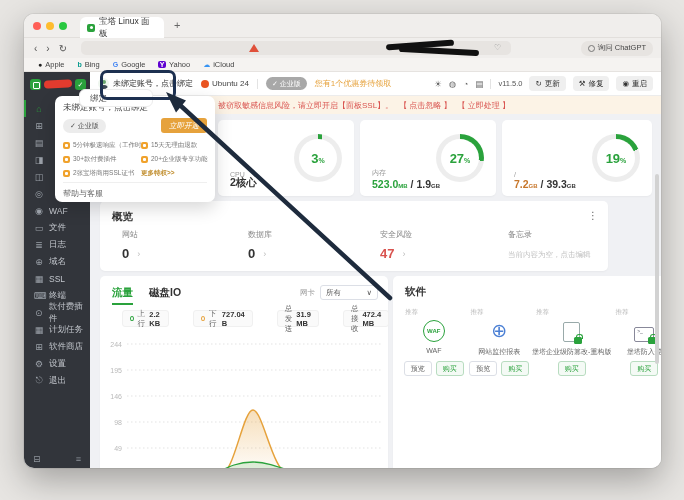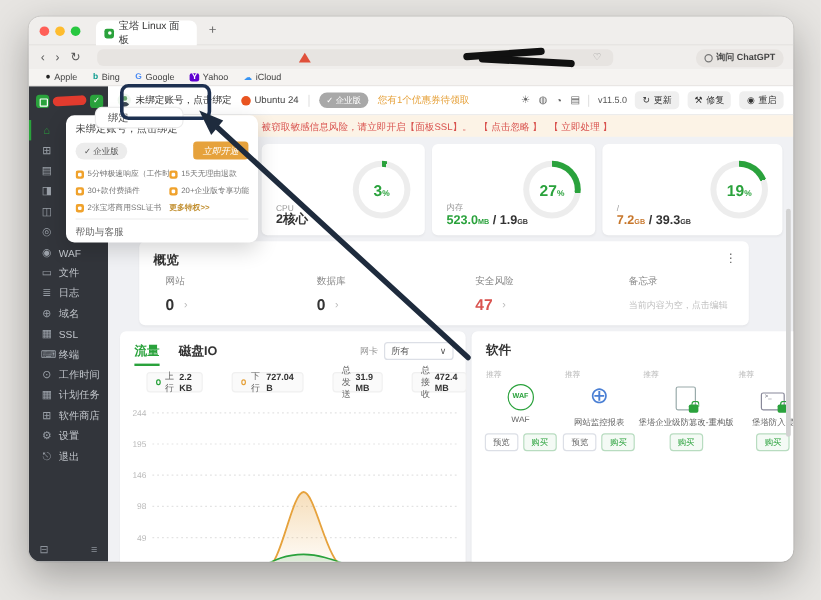--- a/index.html
+++ b/index.html
@@ -22,21 +22,21 @@
   .navbtns { display:flex; gap:9px; margin-left:10px; font-size:10px; color:#555; }
   .addressbar { position:relative; margin-left:14px; width:430px; height:14px; background:#e7e4e1; border-radius:5px;
                 display:flex; align-items:center; }
   .warn-tri { position:absolute; left:168px; top:2.5px; width:0; height:0; border-left:5px solid transparent;
               border-right:5px solid transparent; border-bottom:8px solid #e0503a; }
   .redact { background:#111; border-radius:4px; position:absolute; }
   .rd1 { left:305px; top:1px; width:68px; height:6px; transform:rotate(-4deg); }
   .rd2 { left:318px; top:7px; width:80px; height:6px; transform:rotate(3deg); }
   .heart { position:absolute; right:10px; top:2px; font-size:8px; color:#999; }
   .askgpt { position:absolute; right:8px; top:2.5px; height:15px; background:#e7e4e1; border-radius:7px; display:flex;
-            align-items:center; gap:3px; padding:0 7px; font-size:7.5px; color:#444;font-weight:bold; }
+            align-items:center; gap:3px; padding:0 7px; font-size:7.5px; color:#444; }
   .gpt-ic { width:7px; height:7px; border-radius:50%; border:1.5px solid #777; }
   .bookmarks { position:absolute; left:0; top:44px; right:0; height:14px; background:#f5f3f1; border-bottom:1px solid #e6e3e0;
                display:flex; align-items:center; gap:13px; padding-left:14px; font-size:7.5px; color:#444; }
   .bm { display:flex; align-items:center; gap:3px; }
   .bm i { font-style:normal; font-size:7px; }
 
   
   .panel { position:absolute; left:0; top:58px; right:0; bottom:0; background:#f0f1f4; }
   .sidebar { position:absolute; left:0; top:0; width:66px; bottom:0; background:#32353b; color:#c9cdd3; }
   .sb-head { display:flex; align-items:center; height:24px; padding:0 4px 0 6px; gap:3px; }
@@ -265,21 +265,21 @@
         <div class="mi">
             <span class="ic">▦</span>
             <span>SSL</span>
           </div>
         <div class="mi">
             <span class="ic">⌨</span>
             <span>终端</span>
           </div>
         <div class="mi">
             <span class="ic">⊙</span>
-            <span>工作时间</span>
+            <span>款付费插件</span>
           </div>
         <div class="mi">
             <span class="ic">▦</span>
             <span>计划任务</span>
           </div>
         <div class="mi">
             <span class="ic">⊞</span>
             <span>软件商店</span>
           </div>
         <div class="mi">
@@ -364,21 +364,21 @@
       <div class="card g-row" style="left:412px; top:6px; width:150px; height:76px;">
         <span class="glabel">/</span>
         <span class="gvalue"><span class="u-orange"><span>7.2</span><span class="unit">GB</span></span><span> / </span><span>39.3</span><span class="unit">GB</span></span>
         <div class="ring" style="background: conic-gradient(rgb(42, 162, 60) 19%, rgb(237, 237, 237) 0deg);">
           <div class="hole">
               <span class="pct"><span>19</span><small>%</small></span>
             </div>
         </div>
       </div>
 
-      <div class="card" style="left:26px; top:87px; width:508px; height:70px;">
+      <div class="card" style="left:10px; top:87px; width:508px; height:70px;">
         <span class="ov-title">概览</span>
         <span class="kebab">⋮</span>
         <div class="ov-item" style="left:22px">
           <div class="lb">网站</div>
           <div class="vl">
               <span>0</span>
               <span class="chev">›</span>
             </div>
         </div>
         <div class="ov-item" style="left:148px">

